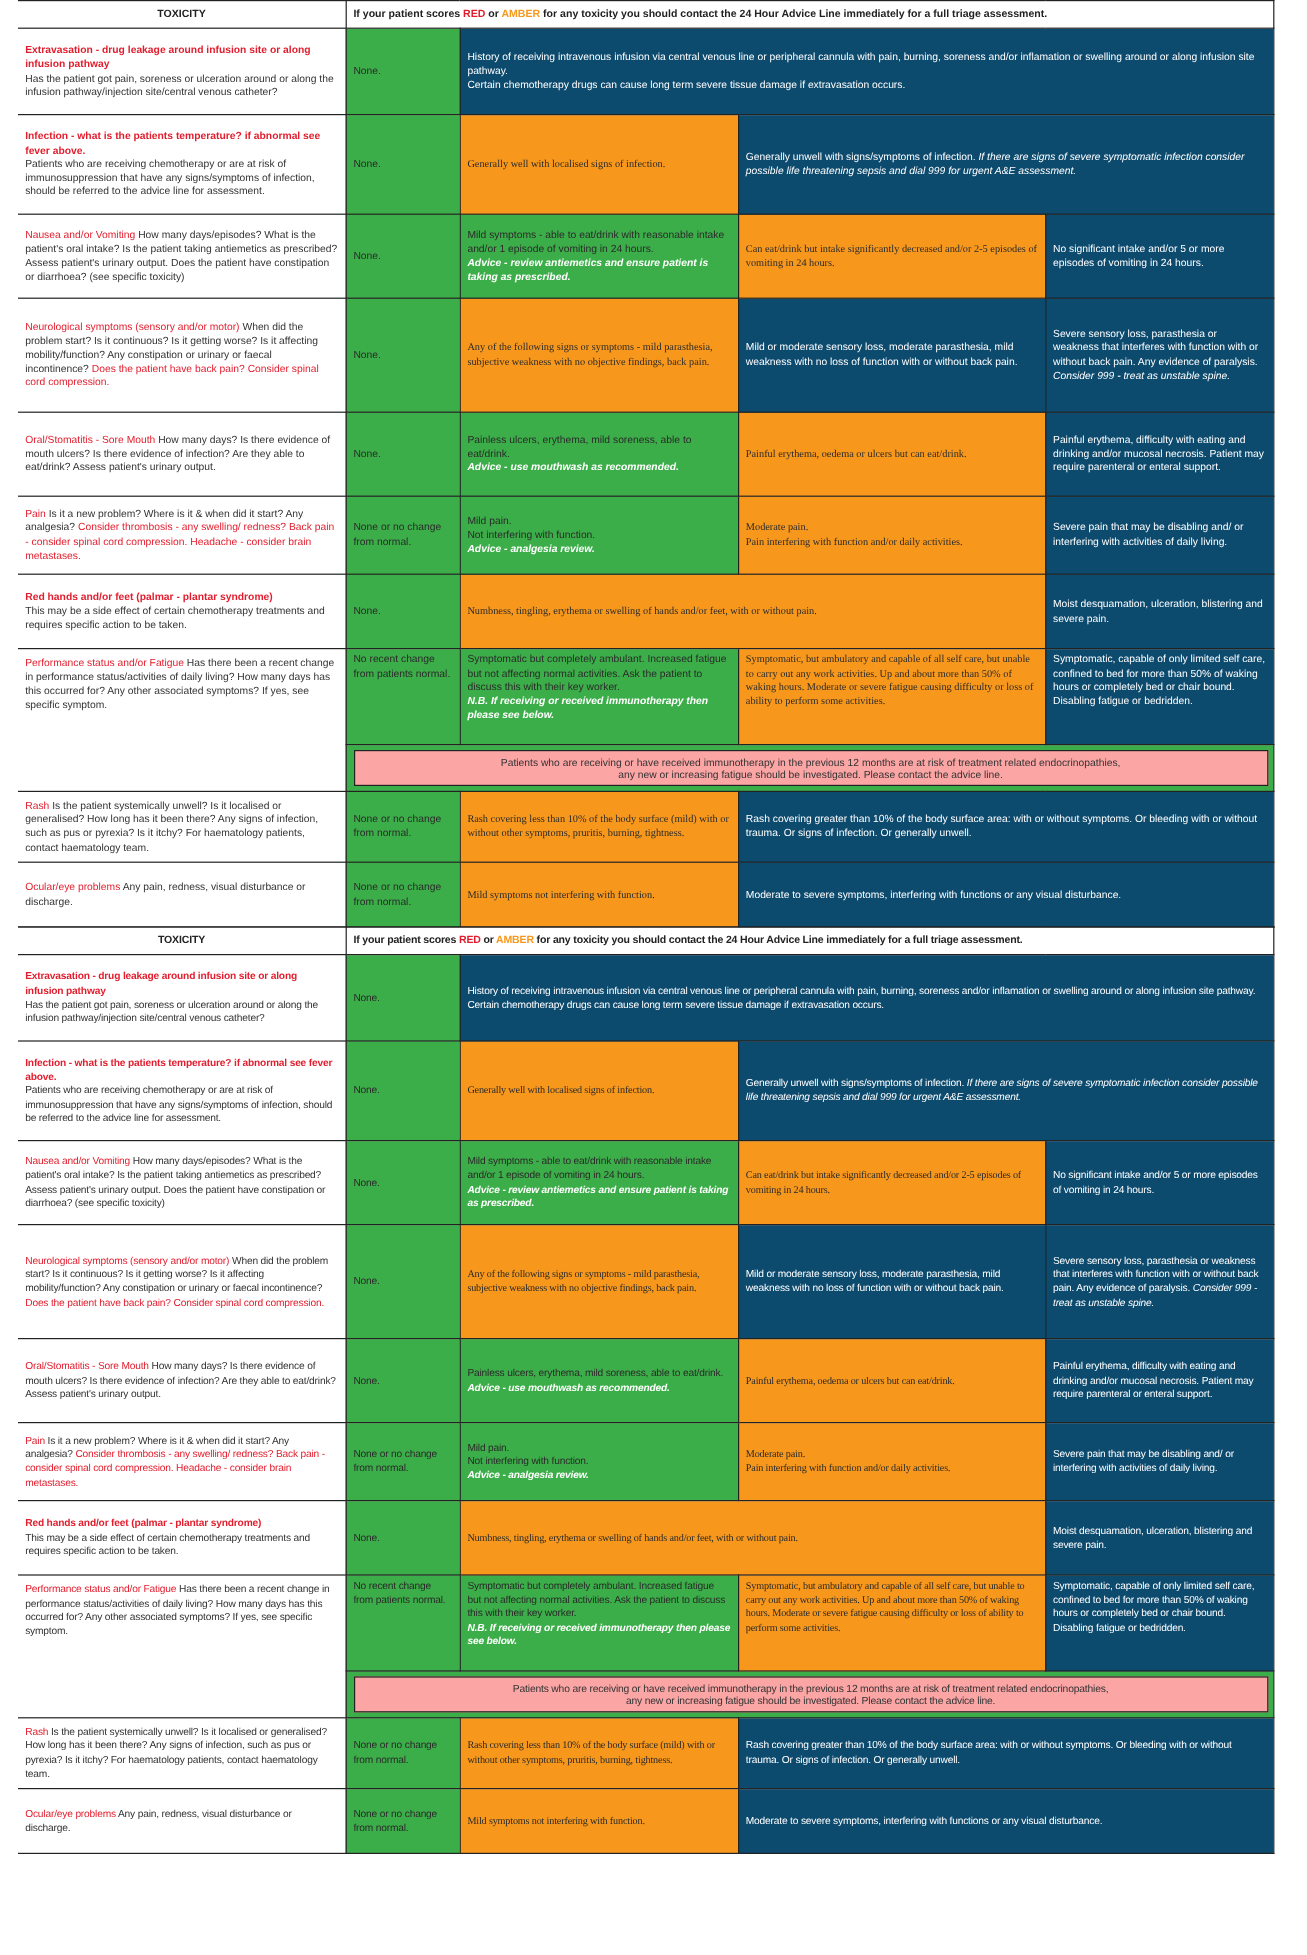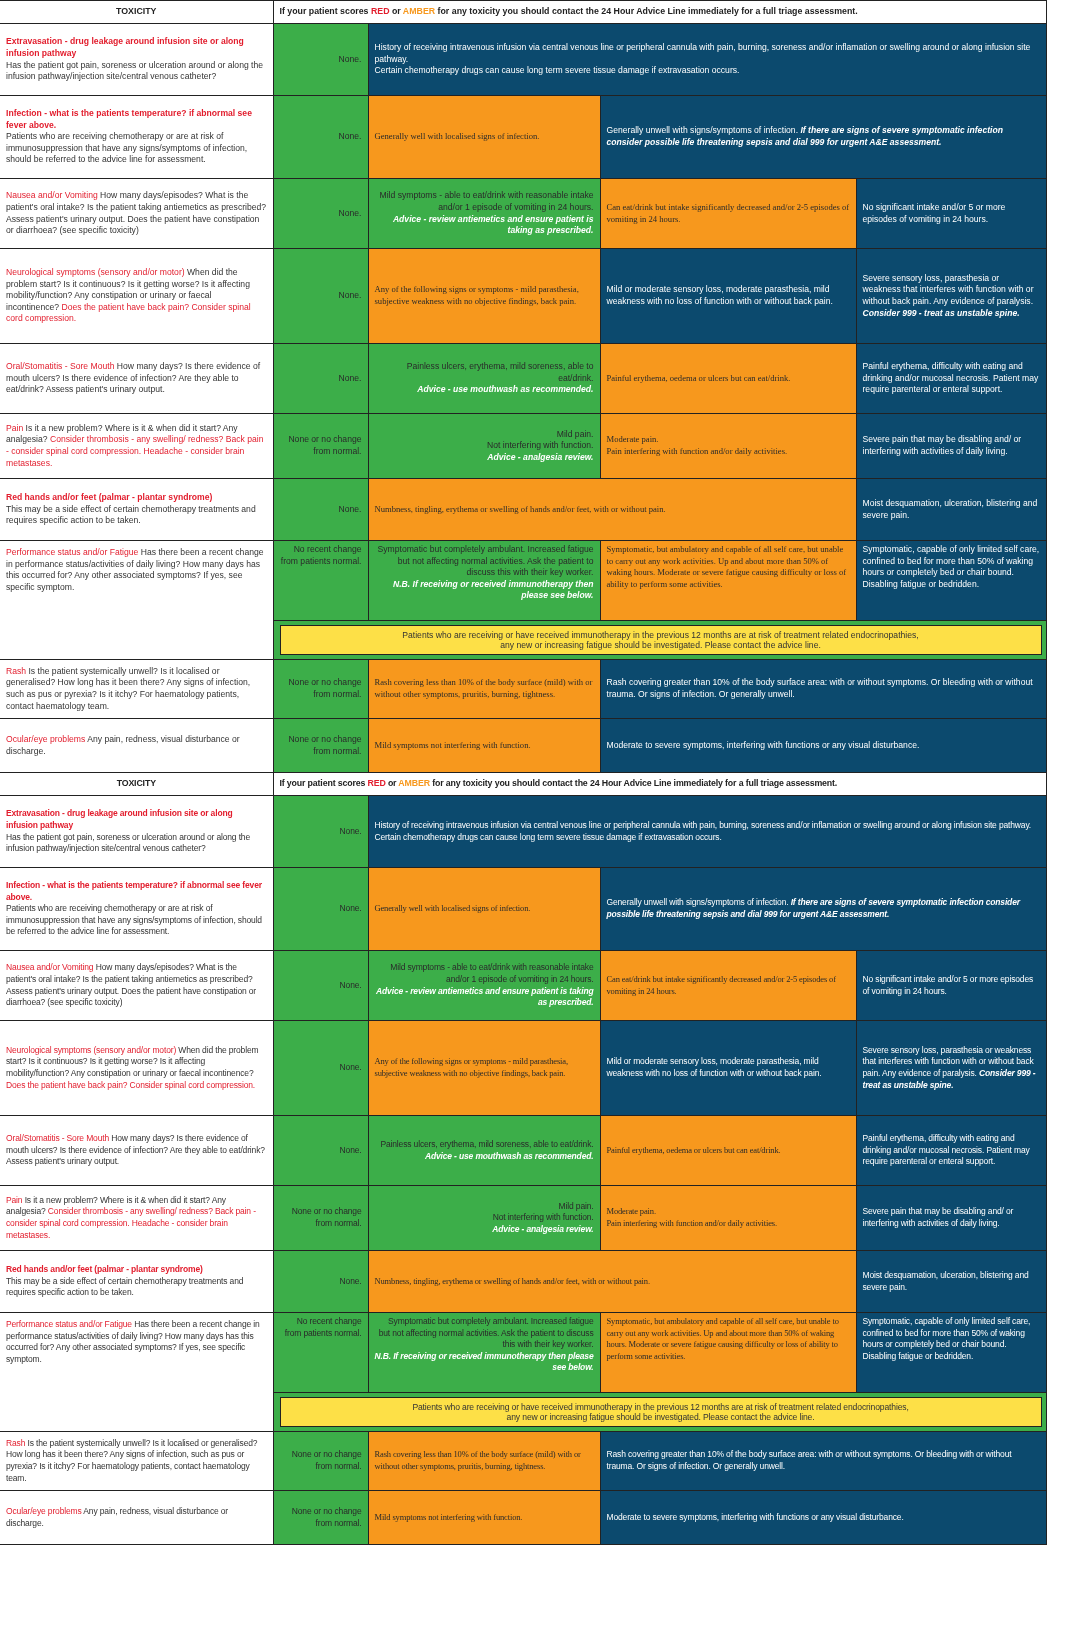--- a/index.html
+++ b/index.html
@@ -1,34 +1,34 @@
 <!DOCTYPE html>
 <html><head>
 <meta charset="utf-8">
 <style>
   html, body { margin:0; padding:0; background:#ffffff; }
   body { width:1089px; height:1629px; position:relative; overflow:hidden; font-family:"Liberation Sans", sans-serif; color:#222; }
-  .sheet { position:absolute; left:0; width:1058px; }
+  .sheet { position:absolute; left:15px; width:1058px; }
   table.tox { border-collapse:collapse; width:1046px; table-layout:fixed; font-size:8.6px; line-height:11.6px; }
   table.tox td { border:1px solid #222; padding:3px 6px; vertical-align:middle; }
   table.tox tr > td:first-child { border-left:none; }
   .hdr td { background:#fff; height:16px; font-weight:bold; font-size:8.8px; }
   .hdr td.tox-h { text-align:center; }
   .desc { background:#fff; color:#333; }
-  .g { background:#3cae49; color:#2a2a2a;text-align:right; }
+  .g { background:#3cae49; color:#2a2a2a; }
   .a { background:#f7981d; color:#2a2a2a;font-family:Liberation Serif, serif; }
   .r { background:#0c4a6e; color:#fff; }
   .kw { color:#e21d2d; }
   .kwb { color:#e21d2d; font-weight:bold;text-align:center; }
   .adv { font-weight:bold; font-style:italic; color:#fff;margin-top:36px; }
-  .it { font-weight:bold; font-style:italic; }
+  .it { font-weight:normal; font-style:italic; }
   .red-w { color:#e21d2d; }
   .amb-w { color:#f7981d; }
   .note-cell { background:#3cae49; padding:4px 4px 4px 6px !important; }
-  .note { background:#fde047; border:1px solid #222; text-align:center; padding:4px 6px; color:#333; font-size:8.6px; line-height:10px; }
+  .note { background:#fca5a5; border:1px solid #222; text-align:center; padding:4px 6px; color:#333; font-size:8.6px; line-height:10px; }
   .sheet2 table.tox { font-size:8.5px; letter-spacing:-0.15px; }
 </style>
 </head>
 <body>
 
 <div class="sheet sheet1" style="top:0;">
 <table class="tox">
   <colgroup>
         <col style="width:273px">
         <col style="width:95px">

